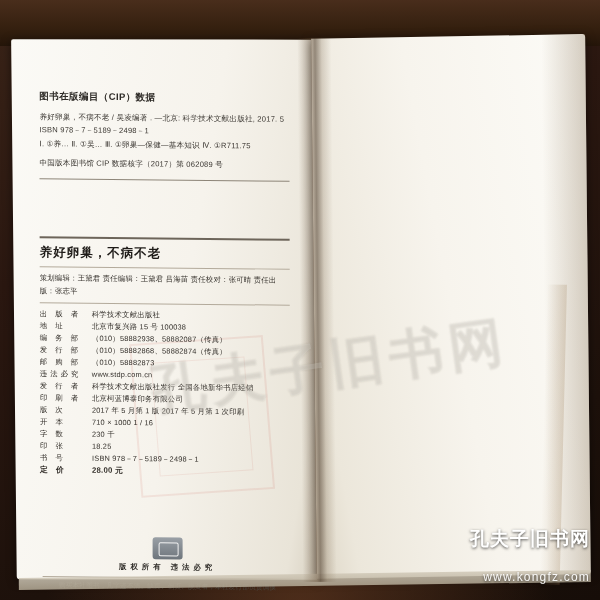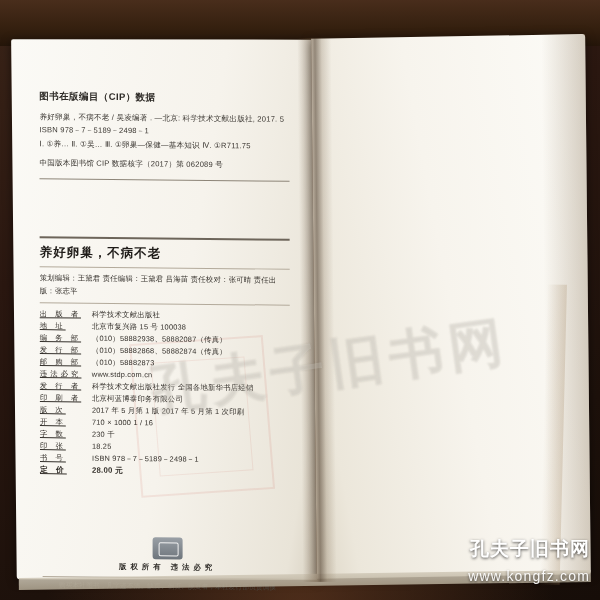--- a/index.html
+++ b/index.html
@@ -70,21 +70,21 @@
   .cip-line{font-size:7.6px;line-height:1.75;letter-spacing:.2px;color:#3a3631;}
   .cip-rule{height:1px;background:#8d8578;margin:9px 0 7px 0;width:100%;}
 
   .book-title{
     font-size:12.5px;font-weight:bold;letter-spacing:1px;color:#1e1b18;margin:4px 0 5px 0;
   }
   .rule-thin{height:1px;background:#b3aa9b;margin:5px 0;}
   .rule-thick{height:2px;background:#6d655a;margin:4px 0 6px 0;}
 
   .meta-row{display:flex;font-size:7.4px;line-height:1.62;color:#34302b;}
-  .meta-row .k{width:52px;flex:0 0 52px;letter-spacing:3px;text-decoration:underline;}
+  .meta-row .k{width:52px;flex:0 0 52px;letter-spacing:3px;}
   .meta-row .v{flex:1;letter-spacing:.2px;}
   .credits{font-size:7.4px;line-height:1.7;color:#34302b;letter-spacing:.2px;margin:3px 0 5px 0;}
 
   .price-row{font-size:7.8px;font-weight:bold;}
 
   
   .seal{
     position:absolute;left:120px;top:300px;width:130px;height:150px;
     border:2px solid rgba(190,60,50,.20);
     transform:rotate(-4deg);
@@ -125,21 +125,21 @@
     transform:rotate(2deg);pointer-events:none;
   }
 
   
   .watermark{
     position:absolute;right:10px;bottom:16px;text-align:right;
     color:#ffffff;text-shadow:0 1px 3px rgba(0,0,0,.7);
     z-index:20;
   }
   .wm-main{font-size:19px;font-weight:bold;letter-spacing:1px;}
-  .wm-sub{font-size:14px;letter-spacing:1.2px;opacity:.92;margin-top:6px;}
+  .wm-sub{font-size:12px;letter-spacing:1.2px;opacity:.92;margin-top:18px;}
   
   .wm-ghost{
     position:absolute;left:150px;top:330px;z-index:8;
     font-size:54px;font-weight:bold;color:rgba(255,255,255,.18);
     letter-spacing:6px;transform:rotate(-8deg);
     text-shadow:0 0 2px rgba(120,110,95,.25);
     pointer-events:none;white-space:nowrap;
   }
 </style>
 </head>

